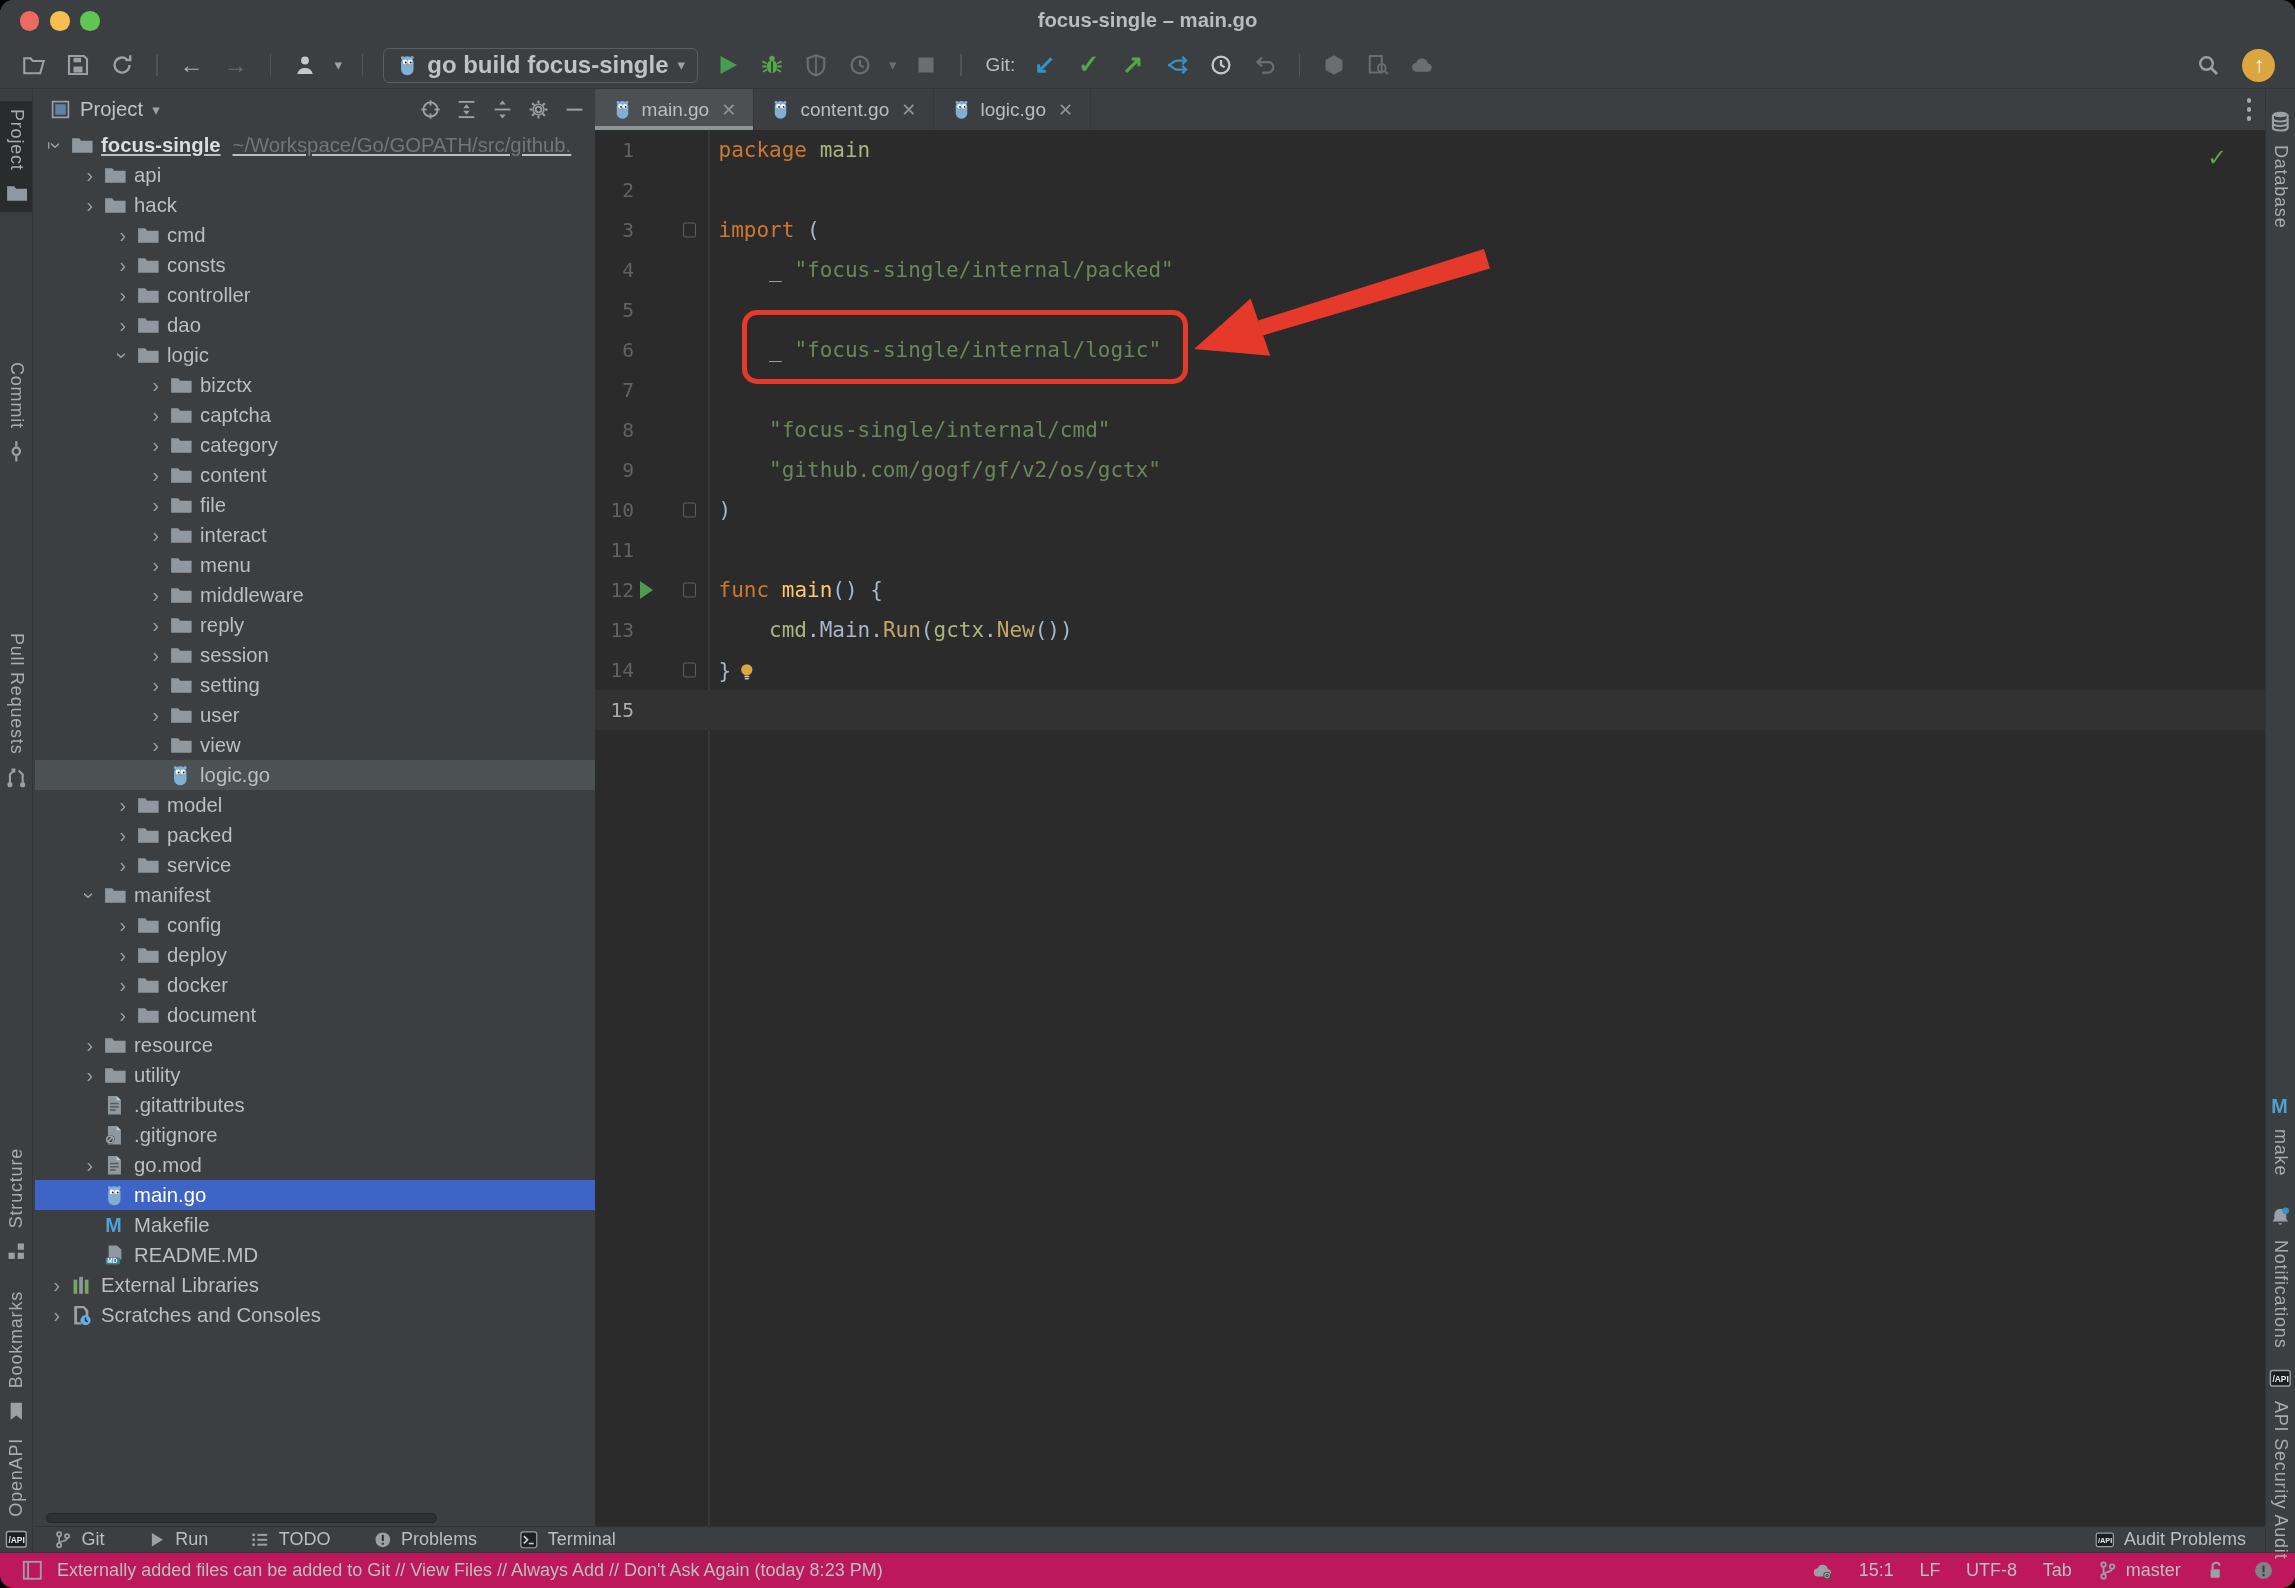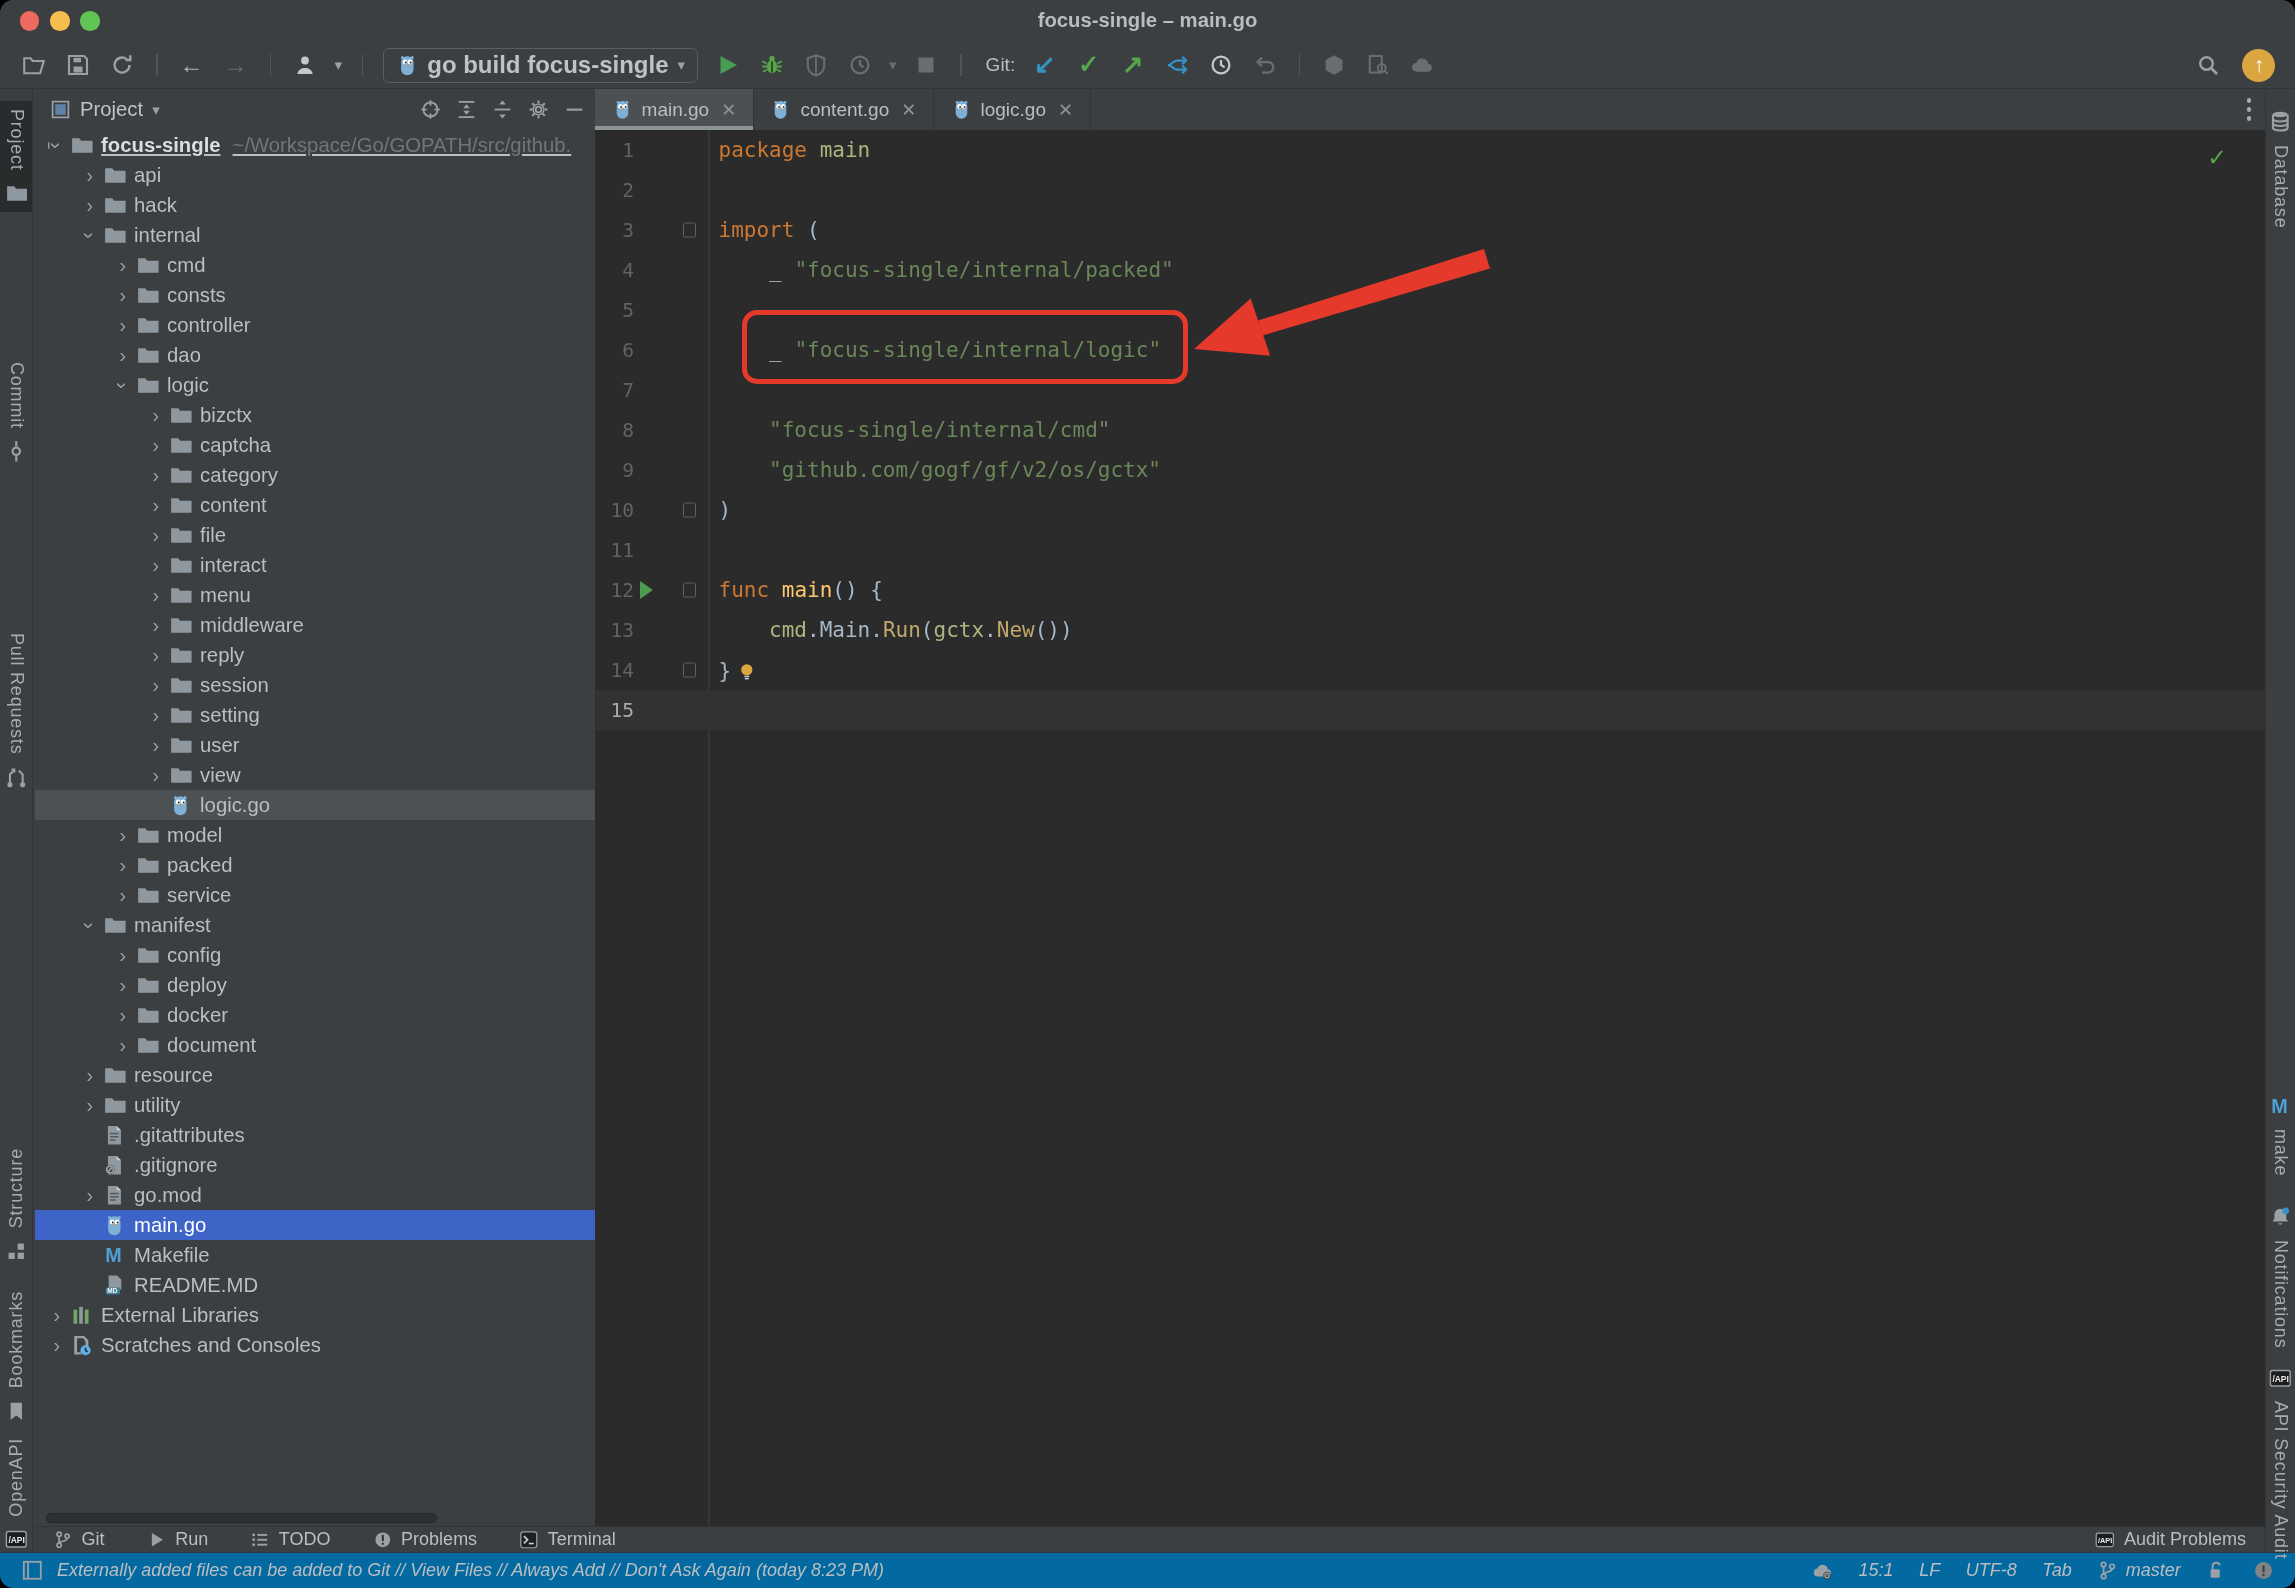--- a/index.html
+++ b/index.html
@@ -88,21 +88,21 @@
 
   .redbox { position:absolute; left:147px; top:180px; width:446px; height:74px; border:5.3px solid #E5392B; border-radius:15px; z-index:8; }
   .annot { position:absolute; left:0; top:0; width:1671px; height:1397px; z-index:9; pointer-events:none; }
   .edcheck { position:absolute; right:41px; top:10.5px; color:#57A64A; font-size:27px; font-weight:bold; z-index:4; }
 
   
   .twbar { position:absolute; left:35px; top:1526px; width:2229px; height:25.6px; background:#3C3F41; border-top:1.5px solid #323537; display:flex; align-items:center; padding:0 18px; gap:42px; }
   .twitem { display:flex; align-items:center; gap:9px; color:#BBBEC1; font-size:18px; }
   .twitem .ic svg { width:19.6px; height:19.6px; }
   .twright { margin-left:auto; }
-  .statusbar { position:absolute; left:0; top:1552px; width:100%; height:36px; background:#0369a1; border-top:1.5px solid #323537; display:flex; align-items:center; padding:0 21px;font-style:italic; }
+  .statusbar { position:absolute; left:0; top:1552px; width:100%; height:36px; background:#be185d; border-top:1.5px solid #323537; display:flex; align-items:center; padding:0 21px; }
   .stmsg { color:#BBBEC1; font-size:18px; margin-left:13.5px; }
   .stright { margin-left:auto; display:flex; align-items:center; gap:25.6px; }
   .stitem { display:flex; align-items:center; gap:7.5px; color:#BBBEC1; font-size:18px; }
   .stitem .ic svg { width:21px; height:21px; }
   .winicon svg { width:22.6px; height:22.6px; }
   .ic { display:inline-flex; align-items:center; justify-content:center; }
 </style>
 </head>
 <body>
 
@@ -388,29 +388,20 @@
         </div>
         <div class="trow" style="padding-left: 42px;">
           <span class="chev ">›</span>
           <span class="ic">
             <svg viewBox="0 0 16 16">
               <path d="M1.5 3h5l1.4 1.8h8.1V13a.2.2 0 0 1-.2.2H1.5z" fill="#8F989E"></path>
             </svg>
           </span>
           <span class="lbl ">hack</span>
         </div>
-        <div class="trow" style="padding-left: 42px;">
-          <span class="chev exp">›</span>
-          <span class="ic">
-            <svg viewBox="0 0 16 16">
-              <path d="M1.5 3h5l1.4 1.8h8.1V13a.2.2 0 0 1-.2.2H1.5z" fill="#8F989E"></path>
-            </svg>
-          </span>
-          <span class="lbl ">internal</span>
-        </div>
         <div class="trow" style="padding-left: 75px;">
           <span class="chev ">›</span>
           <span class="ic">
             <svg viewBox="0 0 16 16">
               <path d="M1.5 3h5l1.4 1.8h8.1V13a.2.2 0 0 1-.2.2H1.5z" fill="#8F989E"></path>
             </svg>
           </span>
           <span class="lbl ">cmd</span>
         </div>
         <div class="trow" style="padding-left: 75px;">

